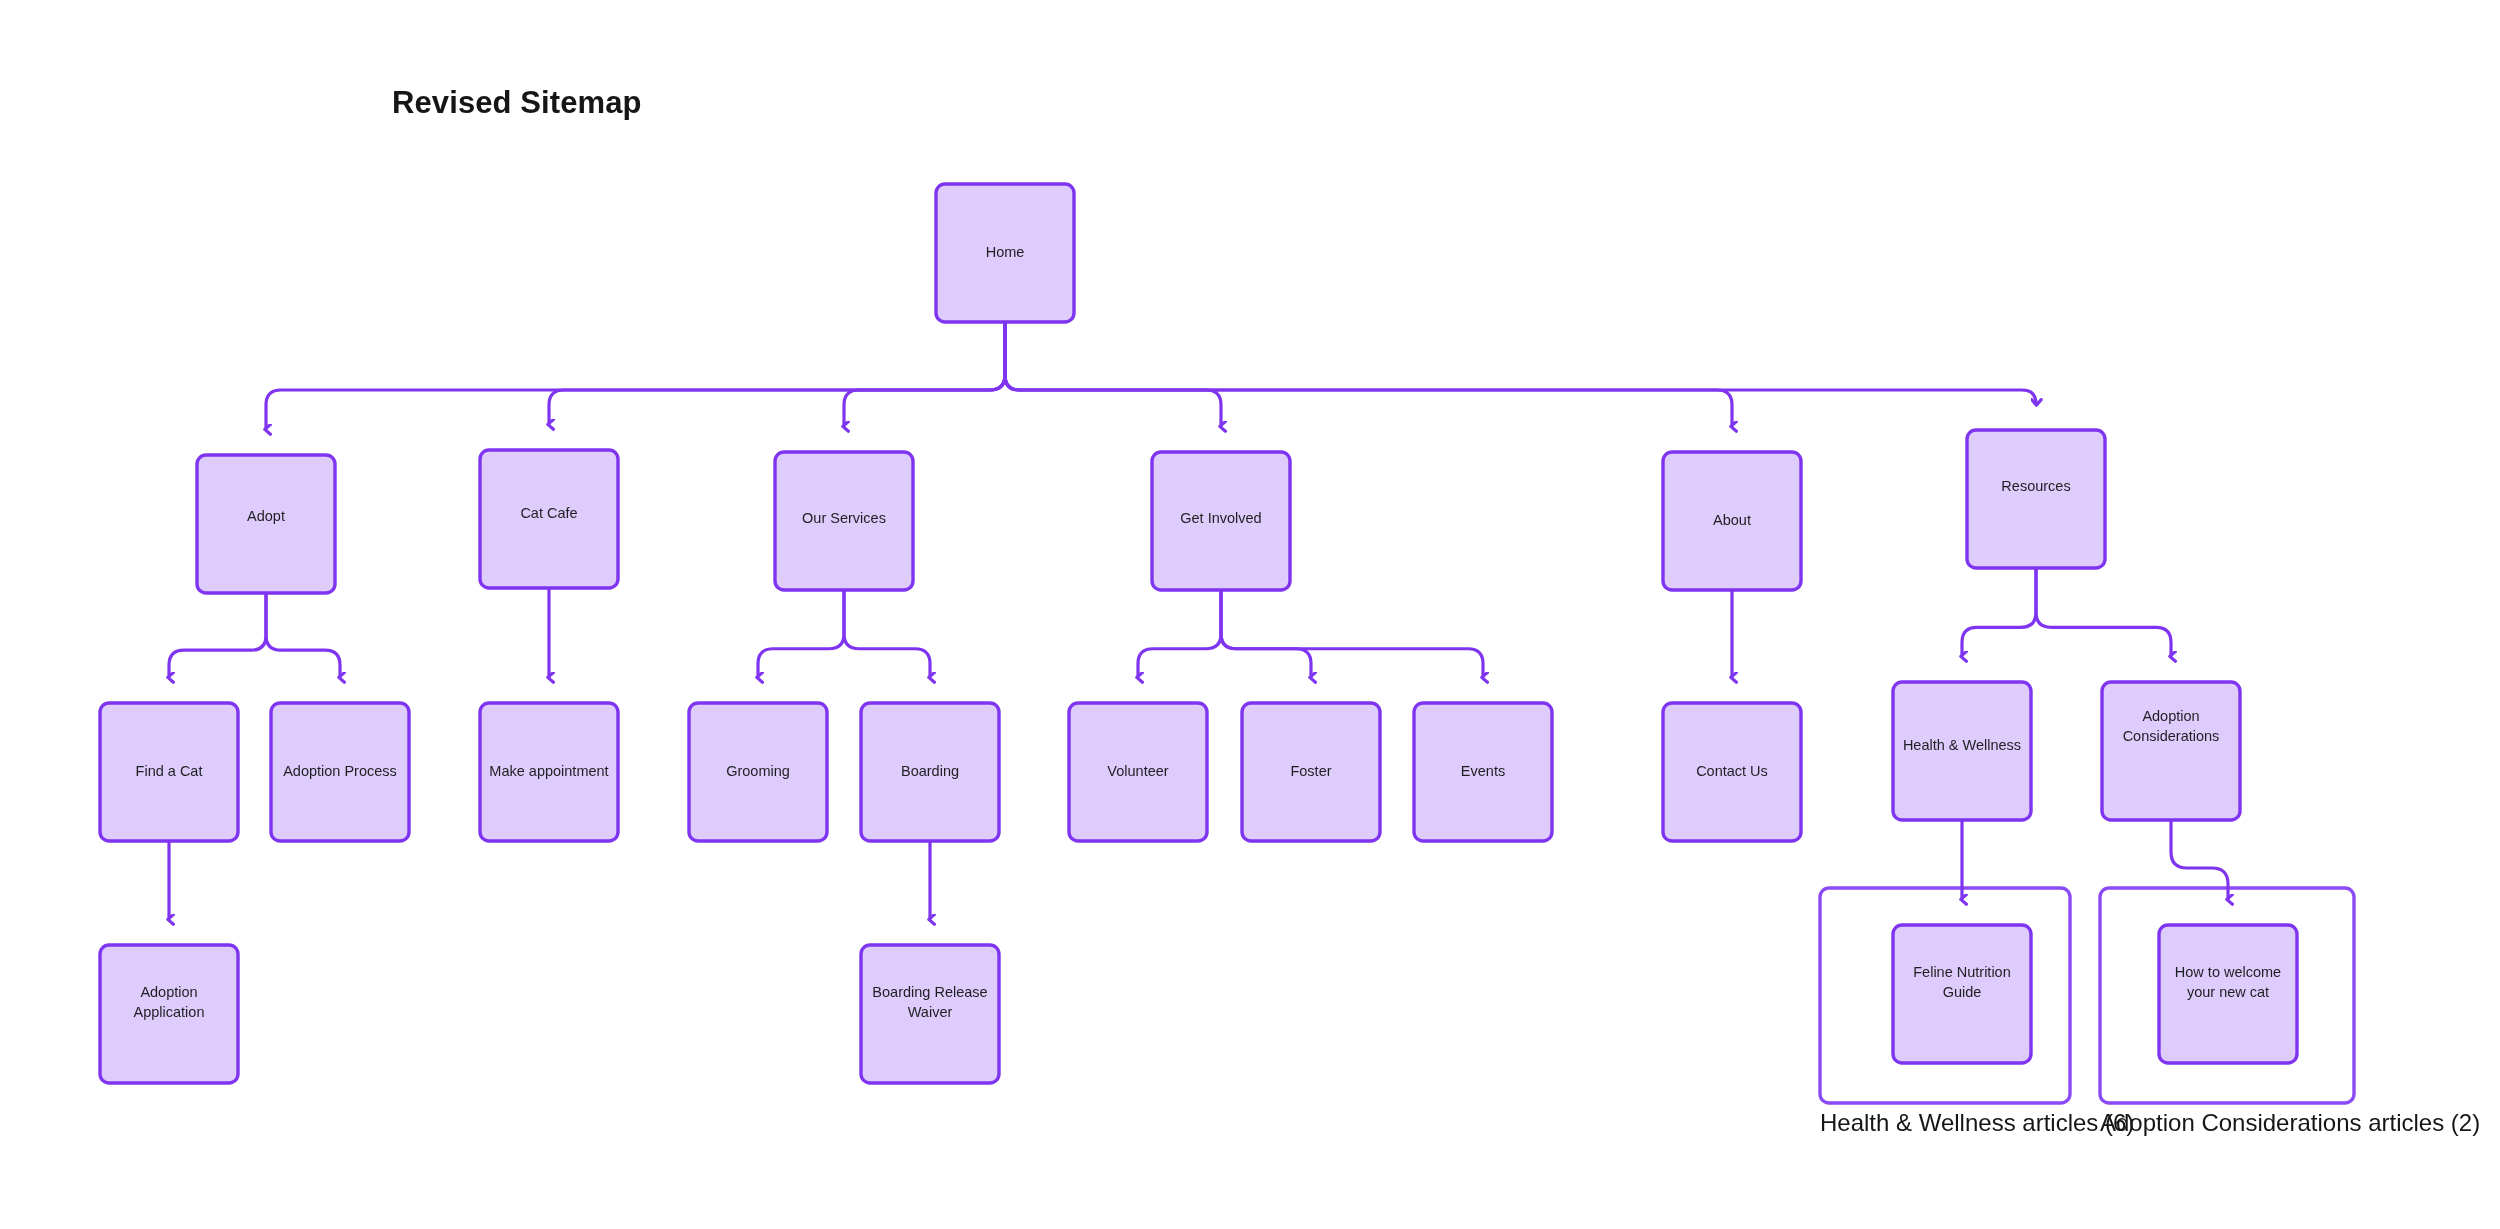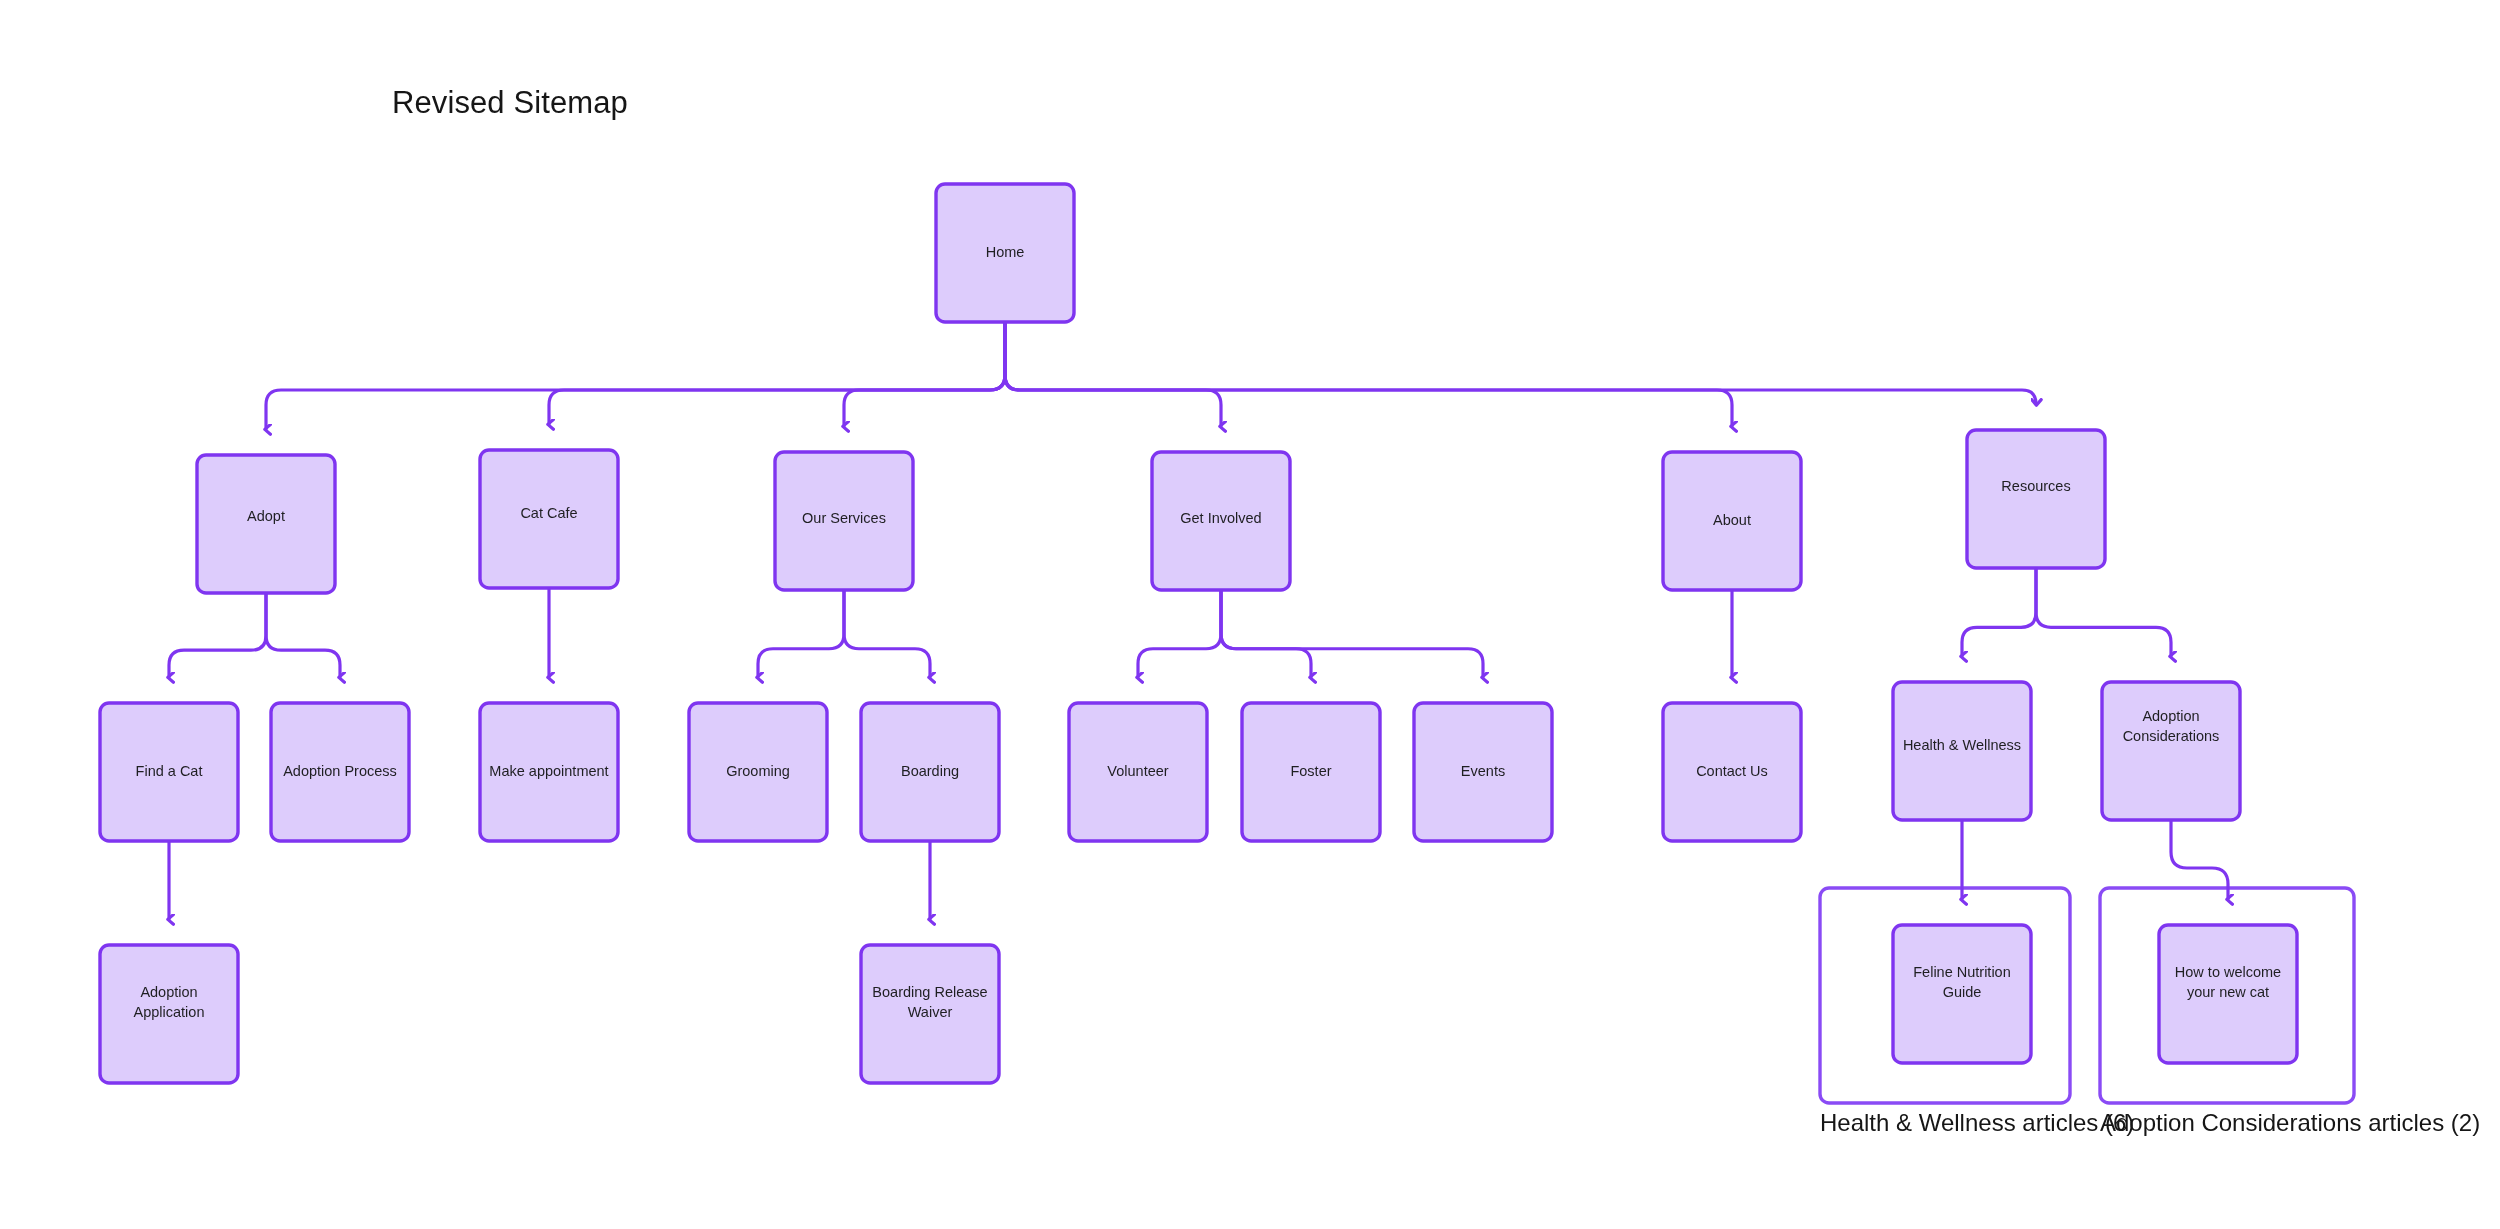--- a/index.html
+++ b/index.html
@@ -21,21 +21,21 @@
     left: 0;
     top: 0;
     width: 2500px;
     height: 1229px;
   }
   .page-title {
     position: absolute;
     left: 392px;
     top: 85px;
     font-size: 31px;
-    font-weight: 400;
+    font-weight: 700;
     color: #161616;
     letter-spacing: 0.1px;
     white-space: nowrap;
   }
   .node-label {
     font-size: 14.5px;
     fill: #1f1f22;
     font-family: "Liberation Sans", sans-serif;
     text-anchor: middle;
     dominant-baseline: middle;

